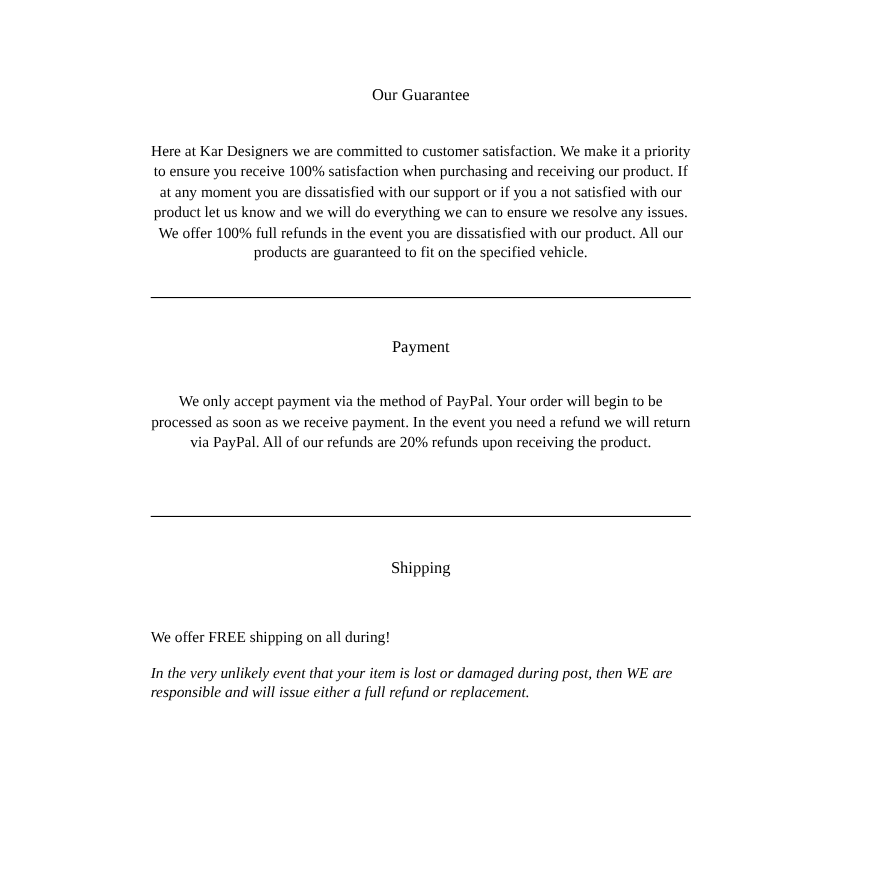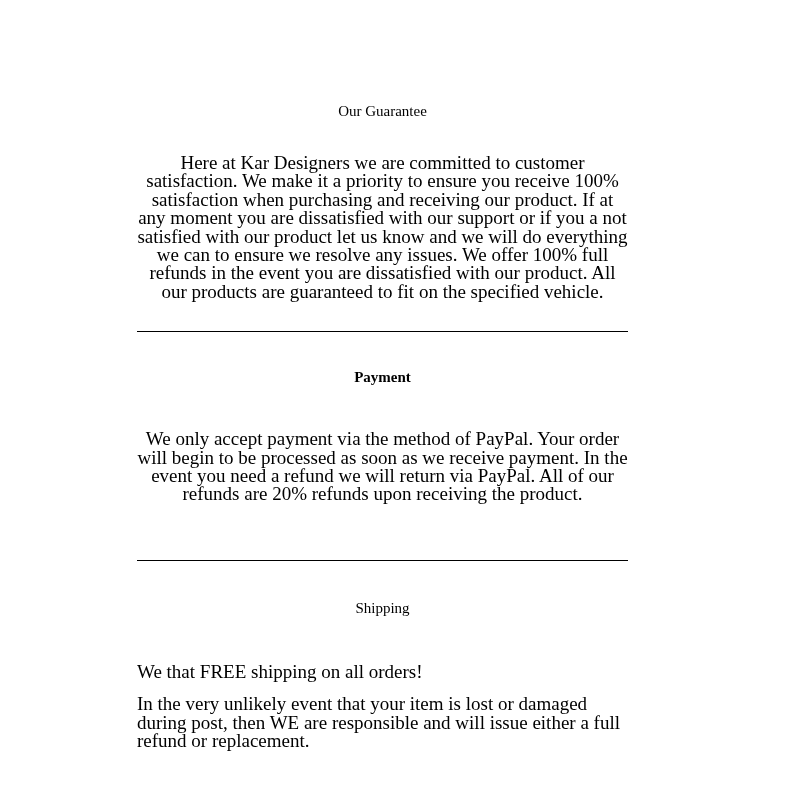--- a/index.html
+++ b/index.html
@@ -13,55 +13,55 @@
     position: relative;
     font-family: "Liberation Serif", "DejaVu Serif", serif;
     color: #000000;
     -webkit-font-smoothing: antialiased;
   }
   .doc {
     position: absolute;
     left: 137px;
     top: 0;
     width: 491px;
-    padding-top: 102px;
+    padding-top: 78px;
     box-sizing: border-box;
   }
   .section-title {
     text-align: center;
     font-size: 15px;
     line-height: 18px;
     font-weight: normal;
     margin: 0;
   }
   .para {
-    font-size: 19px;
+    font-size: 14px;
     line-height: 18.4px;
     margin: 0;
   }
   .para.center { text-align: center; }
   .para.left   { text-align: left; }
 
   .guarantee-title   { margin-bottom: 34px; }
   .guarantee-para    { margin-bottom: 30px; }
 
   .divider {
     border: none;
     border-top: 1px solid #000000;
     height: 0;
     margin: 0;
     width: 100%;
   }
 
-  .payment-title  { margin-top: 36px; margin-bottom: 44px; font-weight: bold; }
+  .payment-title  { margin-top: 36px; margin-bottom: 32px; }
   .payment-para   { margin-bottom: 56px; }
 
   .shipping-title { margin-top: 38px; margin-bottom: 46px; text-align: center; }
   .shipping-para  { margin-bottom: 14px; }
-  .shipping-para:last-child { margin-bottom: 4px; }
+  .shipping-para:last-child { margin-bottom: 4px; font-style: italic; }
 </style>
 </head>
 <body>
 
 <div class="doc">
 
   <div>
     <h2 class="section-title guarantee-title">Our Guarantee</h2>
     <p class="para center guarantee-para">Here at Kar Designers we are committed to customer satisfaction. We make it a priority to ensure you receive 100% satisfaction when purchasing and receiving our product.  If at any moment you are dissatisfied with our support or if you a not satisfied with our product let us know and we will do everything we can to ensure we resolve any issues. We offer 100% full refunds in the event you are dissatisfied with our product. All our products are guaranteed to fit on the specified vehicle.</p>
   </div>
@@ -70,17 +70,17 @@
 
   <div>
     <h2 class="section-title payment-title">Payment</h2>
     <p class="para center payment-para">We only accept payment via the method of PayPal. Your order will begin to be processed as soon as we receive payment. In the event you need a refund we will return via PayPal. All of our refunds are 20% refunds upon receiving the product.</p>
   </div>
 
   <hr class="divider">
 
   <div>
     <h2 class="section-title shipping-title">Shipping</h2>
-    <p class="para left shipping-para">We that FREE shipping on all orders!</p>
+    <p class="para left shipping-para">We offer FREE shipping on all during!</p>
     <p class="para left shipping-para">In the very unlikely event that your item is lost or damaged during post, then WE are responsible and will issue either a full refund or replacement.</p>
   </div>
 
 </div>
 
 </body></html>

